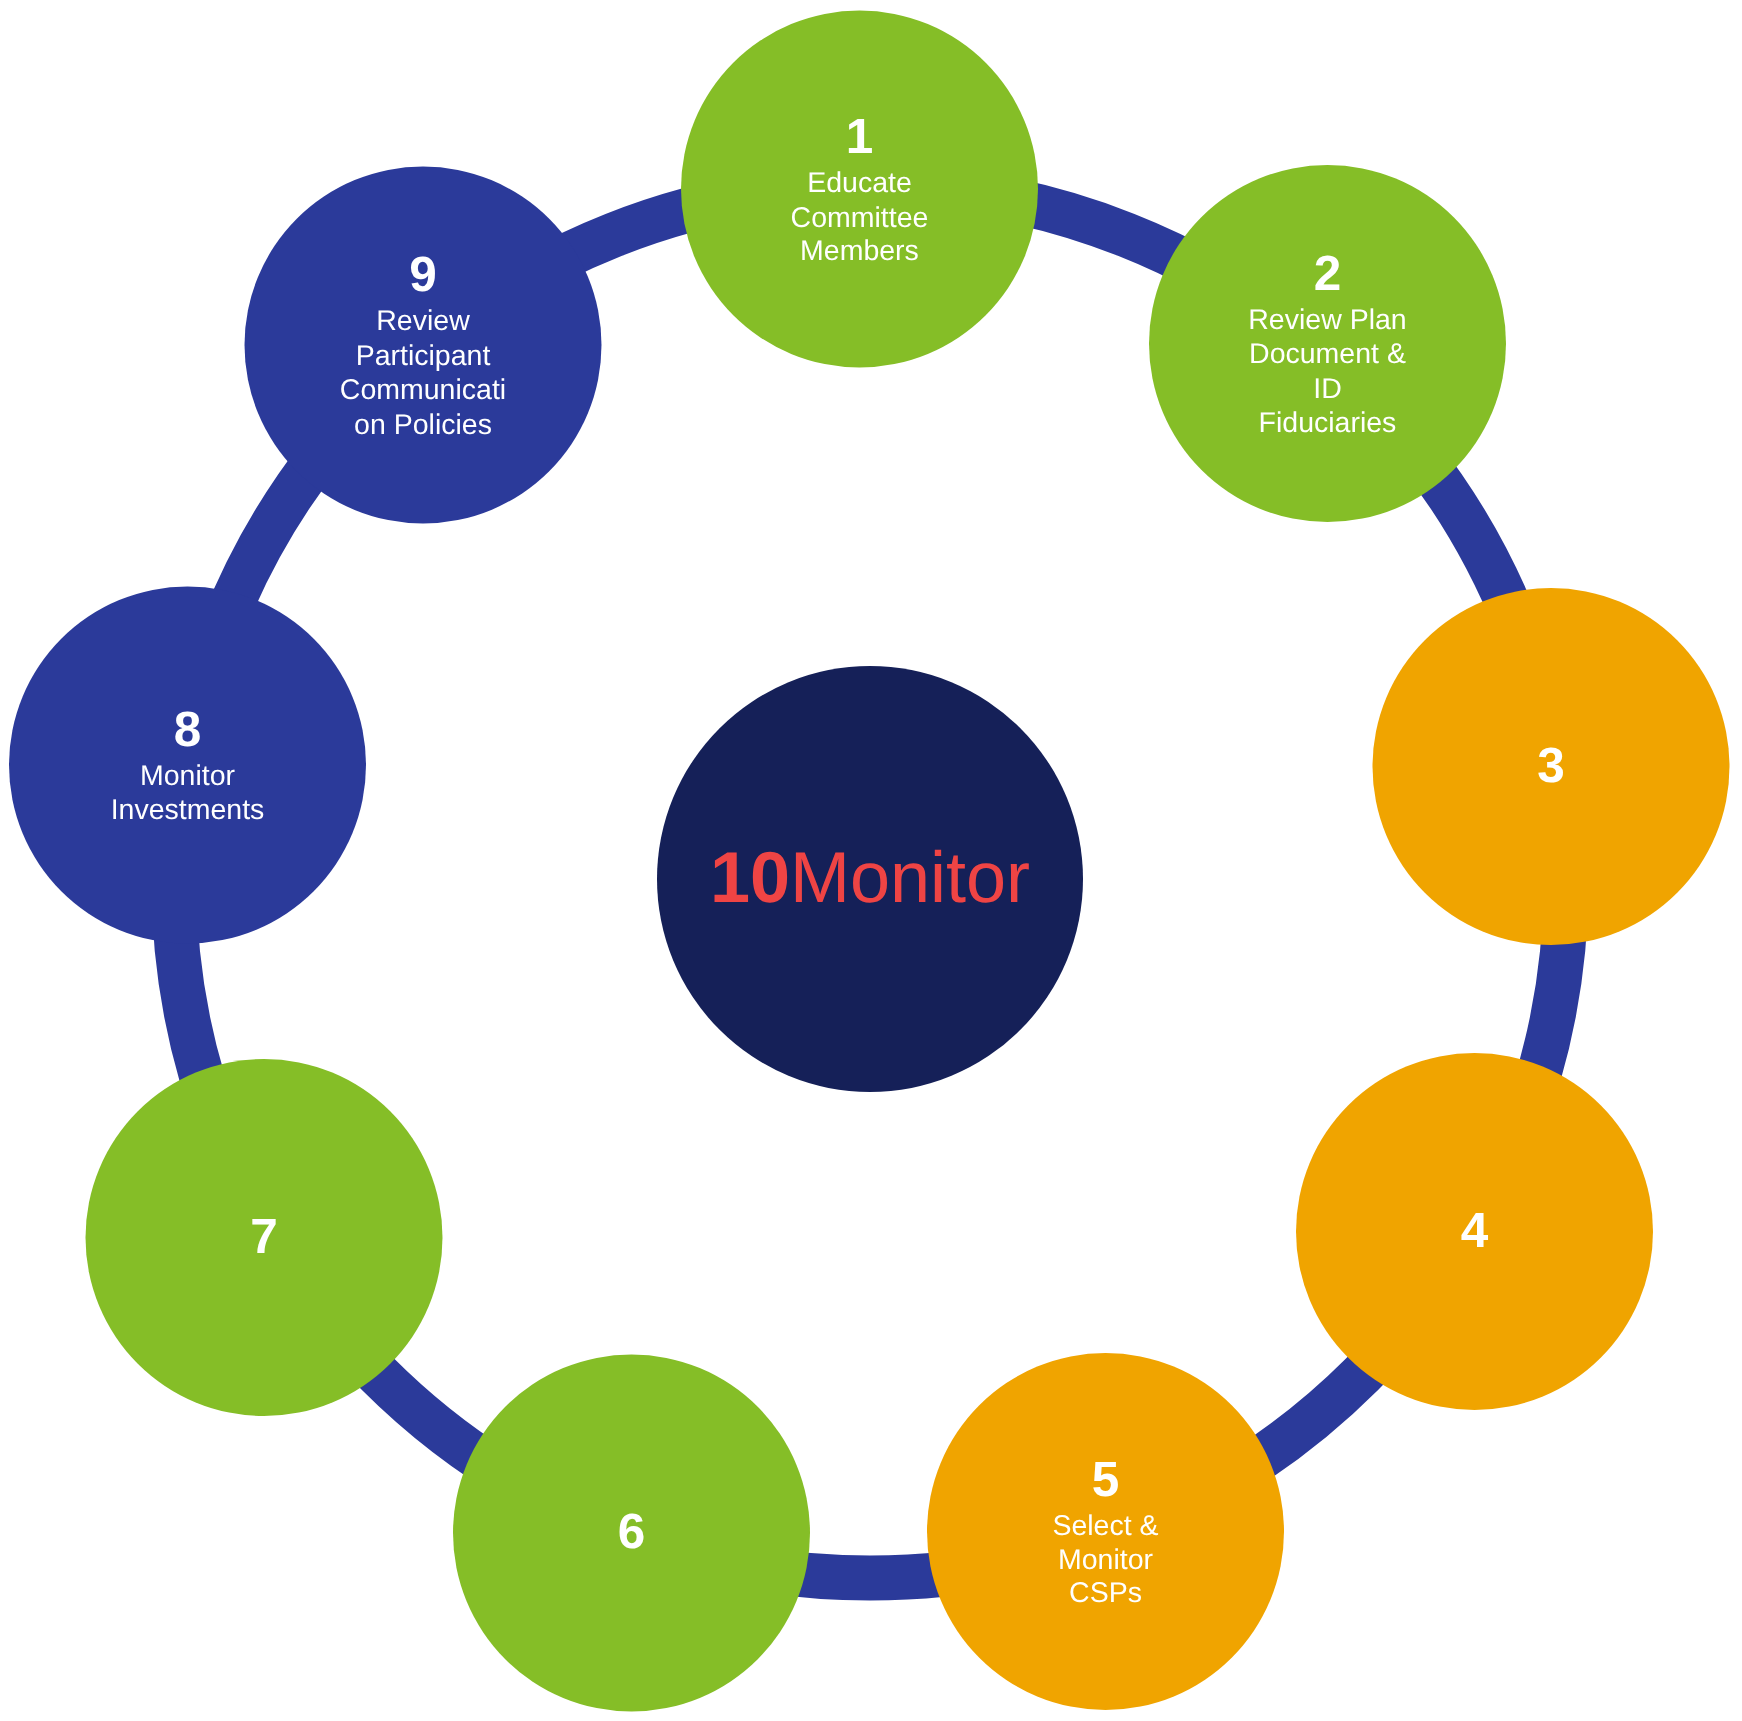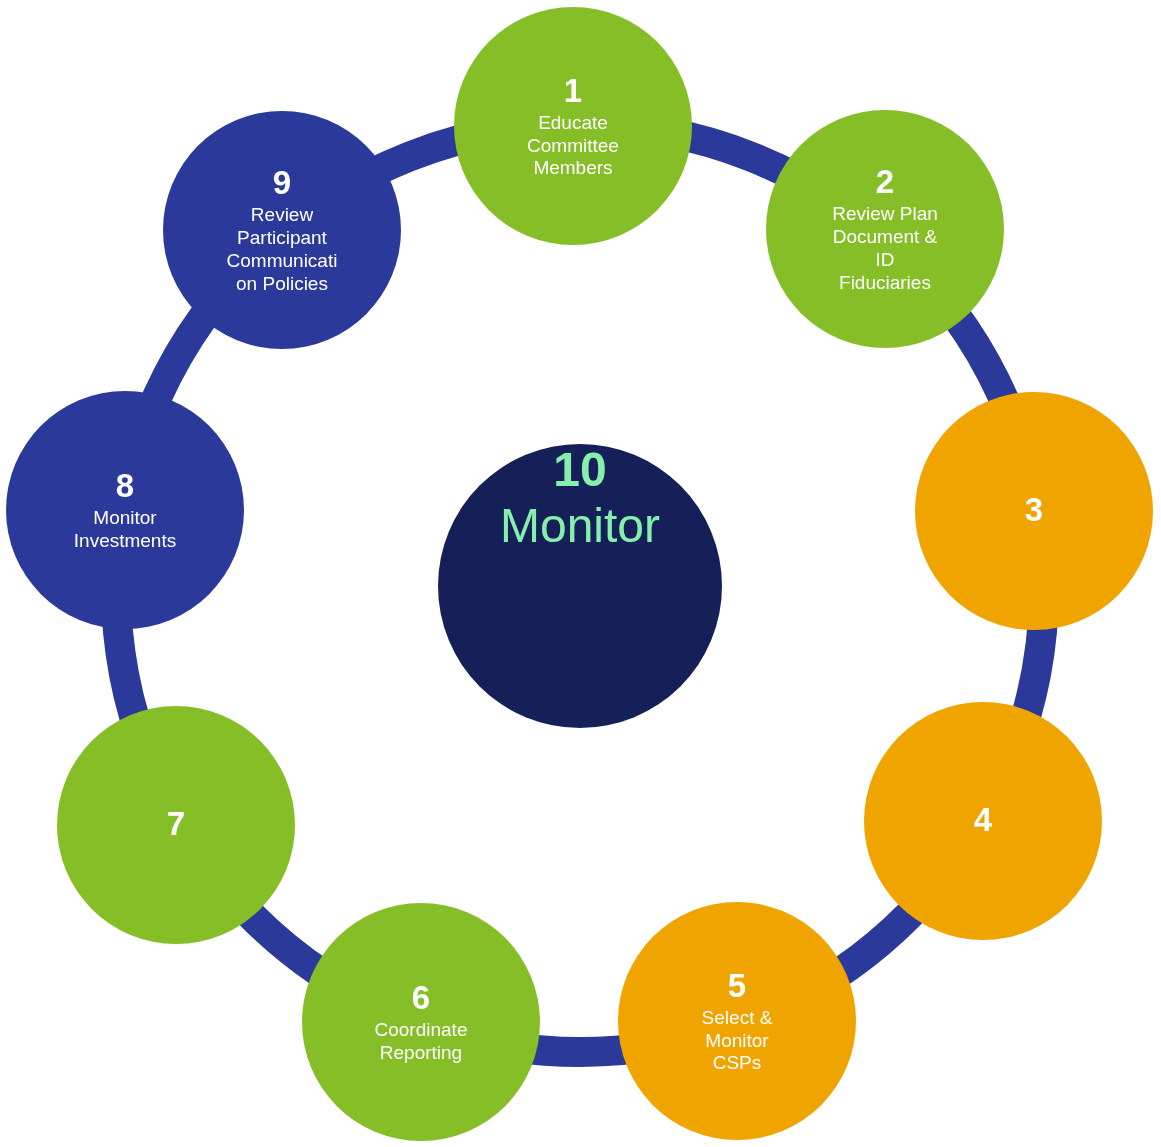--- a/index.html
+++ b/index.html
@@ -59,25 +59,25 @@
   .node-9 { left: 163px; top: 111px; }
   .center-node {
     position: absolute;
     left: 438px;
     top: 444px;
     width: 284px;
     height: 284px;
     border-radius: 50%;
     z-index: 1;
     display: flex;
-    flex-direction: column;
+    flex-direction: row;
     align-items: center;
-    justify-content: flex-start;
+    justify-content: center;
     text-align: center;
-    color: #86efac;
+    color: #ef4444;
   }
   .center-node .center-number {
     font-size: 48px;
     font-weight: bold;
     line-height: 1.1;
   }
   .center-node .center-label {
     font-size: 48px;
     font-weight: normal;
     line-height: 1.2;
@@ -117,22 +117,20 @@
 
   <div class="node node-5" style="background-color: rgb(240, 164, 0);">
     <div class="step-number">5</div>
     <div class="step-label">Select &amp;
 Monitor
 CSPs</div>
   </div>
 
   <div class="node node-6" style="background-color: rgb(133, 190, 39);">
     <div class="step-number">6</div>
-    <div class="step-label">Coordinate
-Reporting</div>
   </div>
 
   <div class="node node-7" style="background-color: rgb(133, 190, 39);">
     <div class="step-number">7</div>
   </div>
 
   <div class="node node-8" style="background-color: rgb(43, 58, 154);">
     <div class="step-number">8</div>
     <div class="step-label">Monitor
 Investments</div>

